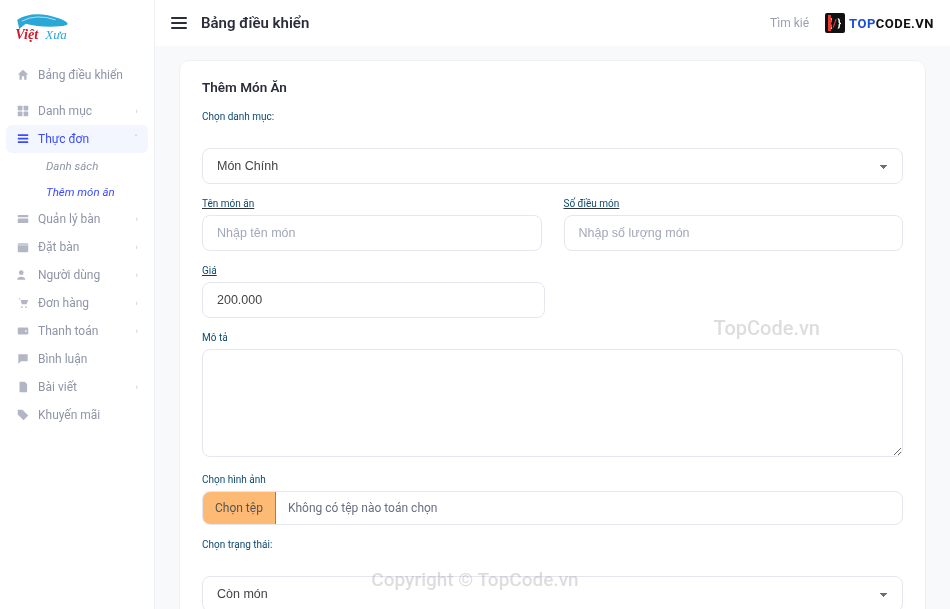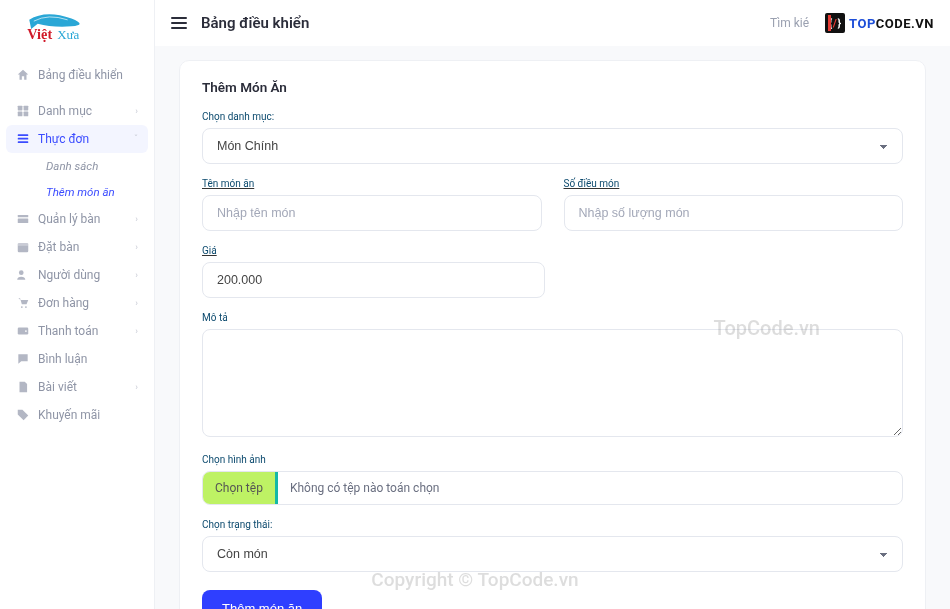--- a/index.html
+++ b/index.html
@@ -15,21 +15,21 @@
   }
   .layout { display: flex; height: 100%; }
   .sidebar {
     width: 155px;
     background: #fff;
     border-right: 1px solid #eef0f4;
     display: flex;
     flex-direction: column;
     padding-top: 8px;
   }
-  .logo-wrap { padding: 4px 26px 12px; }
+  .logo-wrap { padding: 4px 14px 12px; font-style: italic; }
   .logo-wrap svg { width: 78px; height: 30px; }
   .nav { padding: 4px 6px; }
   .nav-item {
     display: flex;
     align-items: center;
     gap: 8px;
     padding: 7px 10px;
     color: #8f95a6;
     font-size: 12px;
     border-radius: 6px;
@@ -105,32 +105,33 @@
     background: #fff;
     outline: none;
   }
   .control::placeholder { color: #a3a8b8; }
   .select {
     appearance: none;
     background-image: linear-gradient(45deg, transparent 50%, #6a6f80 50%), linear-gradient(135deg, #6a6f80 50%, transparent 50%);
     background-position: calc(100% - 18px) 16px, calc(100% - 14px) 16px;
     background-size: 4px 4px, 4px 4px;
     background-repeat: no-repeat;
+    margin-top: 20px;
   }
   .row { display: flex; gap: 22px; }
   .col { flex: 1; min-width: 0; text-decoration: underline; }
   .field { margin-bottom: 14px; }
   textarea.control { min-height: 108px; resize: both; }
   .file-wrap {
     display: flex; align-items: stretch;
     border: 1px solid #e4e7ee; border-radius: 8px; overflow: hidden;
     font-size: 12px;
   }
   .file-btn {
-    background: #bef264; padding: 9px 12px; color: #555; border-right: 3px solid #14b8a6;
+    background: #fdba74; padding: 9px 12px; color: #555; border-right: 1px solid #14b8a6;
     cursor: pointer;
   }
   .file-txt { padding: 9px 12px; color: #6a6f80; }
   .submit {
     background: #2f3fff; color: #fff; border: none;
     padding: 11px 20px; border-radius: 8px; font-size: 13px;
     cursor: pointer; font-weight: 500; margin-top: 4px;
   }
 
   .wm1, .wm2 {

